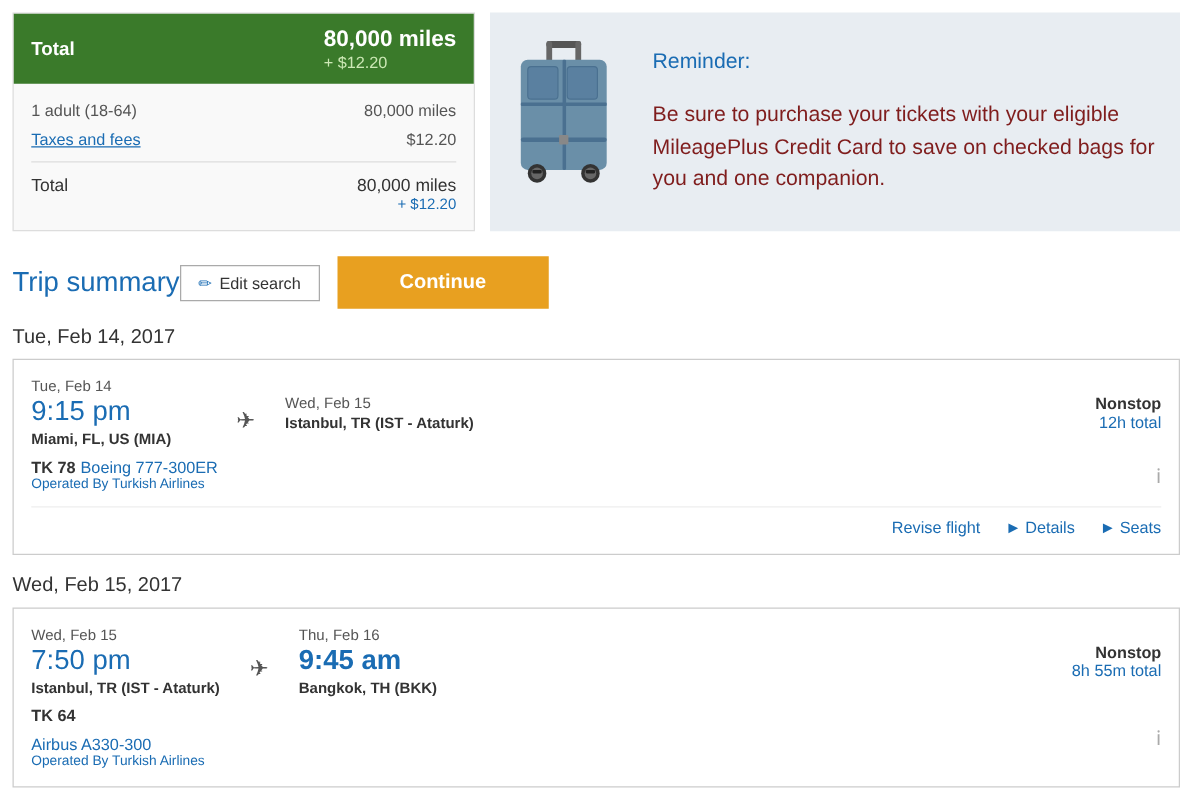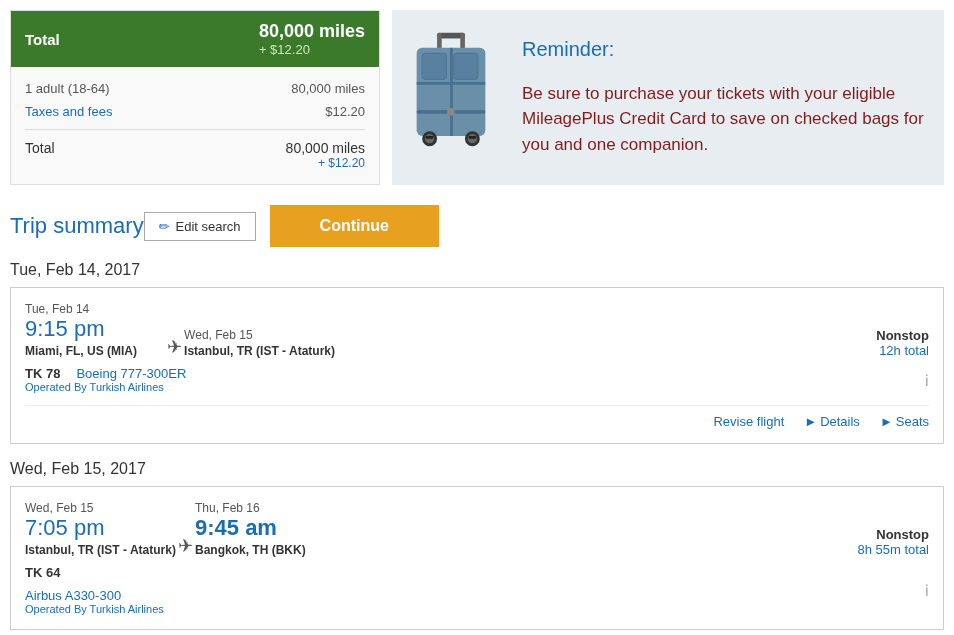--- a/index.html
+++ b/index.html
@@ -12,33 +12,33 @@
 
     
     .price-summary { width: 370px; border: 1px solid #ddd; background: #f9f9f9; }
     .price-header { background: #3a7a2a; color: #fff; padding: 10px 14px; display: flex; justify-content: space-between; align-items: center; }
     .price-header-title { font-size: 15px; font-weight: bold; }
     .price-header-miles { font-size: 18px; font-weight: bold; }
     .price-header-cash { font-size: 13px; color: #cce8b5; }
     .price-body { padding: 10px 14px; }
     .price-row { display: flex; justify-content: space-between; padding: 4px 0; }
     .price-row .label { color: #555; }
-    .price-row .label.link { color: #1a6cb3; cursor: pointer; }
+    .price-row .label.link { color: #1a6cb3; text-decoration: underline; cursor: pointer; }
     .price-row .value { text-align: right; color: #555; }
     .price-divider { border: none; border-top: 1px solid #ddd; margin: 6px 0; }
     .price-total-row { display: flex; justify-content: space-between; padding: 4px 0; }
     .price-total-label { font-size: 14px; color: #333; }
     .price-total-value { text-align: right; font-size: 14px; color: #333; }
     .price-total-cash { font-size: 12px; color: #1a6cb3; }
 
     
     .reminder-box { flex: 1; background: #e8edf2; display: flex; align-items: center; padding: 14px; gap: 16px; }
     .reminder-luggage { width: 100px; flex-shrink: 0; }
     .reminder-luggage svg { width: 90px; height: 130px; }
-    .reminder-text h3 { font-size: 20px; color: #1a6cb3; font-weight: normal; margin-bottom: 20px; }
+    .reminder-text h3 { font-size: 17px; color: #1a6cb3; font-weight: normal; margin-bottom: 20px; }
     .reminder-text p { font-size: 17px; color: #7f1d1d; line-height: 1.5; }
     .trip-summary-header { display: flex; justify-content: flex-start; align-items: center; margin-bottom: 6px; }
     .trip-summary-left { }
     .trip-summary-title { font-size: 22px; color: #1a6cb3; font-weight: normal; }
     .trip-summary-right { display: flex; align-items: center; gap: 14px; }
 
     
     .edit-search-btn {
       border: 1px solid #aaa;
       background: #fff;
@@ -57,21 +57,21 @@
       color: #fff;
       border: none;
       padding: 12px 50px;
       font-size: 16px;
       cursor: pointer;
       font-weight: bold;
     }
 
     
     .flight-card { border: 1px solid #ccc; margin-bottom: 16px; padding: 14px; }
-    .flight-top { display: flex; align-items: flex-end; gap: 2px; }
+    .flight-top { display: flex; align-items: center; gap: 24px; }
     .flight-dep { min-width: 140px; }
     .flight-dep-time { font-size: 22px; color: #1a6cb3; font-weight: normal; }
     .flight-dep-date { font-size: 12px; color: #555; }
     .flight-dep-location { font-size: 12px; color: #333; font-weight: bold; margin-top: 2px; }
     .flight-arrow { font-size: 18px; color: #555; margin-top: 8px; padding-top: 4px; }
     .flight-arr { min-width: 160px; }
     .flight-arr-time { font-size: 22px; color: #1a6cb3; font-weight: bold; }
     .flight-arr-date { font-size: 12px; color: #555; }
     .flight-arr-location { font-size: 12px; color: #333; font-weight: bold; margin-top: 2px; }
     .flight-status { margin-left: auto; text-align: right; }
@@ -194,21 +194,21 @@
         <div class="flight-arr-date">Wed, Feb 15</div>
         <div class="flight-arr-location">Istanbul, TR (IST - Ataturk)</div>
       </div>
       <div class="flight-status">
         <div class="flight-nonstop">Nonstop</div>
         <div class="flight-duration">12h total</div>
       </div>
     </div>
     <div class="flight-info-row">
       <div class="flight-fn-block">
-        <span style="display:inline-flex;gap:16px;">
+        <span style="display:inline-flex;gap:4px;">
           <span class="flight-number">TK 78</span>
           <span class="flight-aircraft">Boeing 777-300ER</span>
         </span>
         <span class="flight-operator">Operated By Turkish Airlines</span>
       </div>
       <div class="flight-info-icon" title="Flight info">ℹ</div>
     </div>
     <div class="flight-actions">
       <a class="flight-action-link">Revise flight</a>
       <a class="flight-action-link">
@@ -220,21 +220,21 @@
         <span>Seats</span>
       </a>
     </div>
   </div>
 
   <div class="section-date">Wed, Feb 15, 2017</div>
   <div class="flight-card">
     <div class="flight-top">
       <div class="flight-dep">
         <div class="flight-dep-date">Wed, Feb 15</div>
-        <div class="flight-dep-time">7:05 pm</div>
+        <div class="flight-dep-time">7:50 pm</div>
         <div class="flight-dep-location">Istanbul, TR (IST - Ataturk)</div>
       </div>
       <div class="flight-arrow">✈</div>
       <div class="flight-arr">
         <div class="flight-arr-date">Thu, Feb 16</div>
         <div class="flight-arr-time">9:45 am</div>
         <div class="flight-arr-location">Bangkok, TH (BKK)</div>
       </div>
       <div class="flight-status">
         <div class="flight-nonstop">Nonstop</div>

